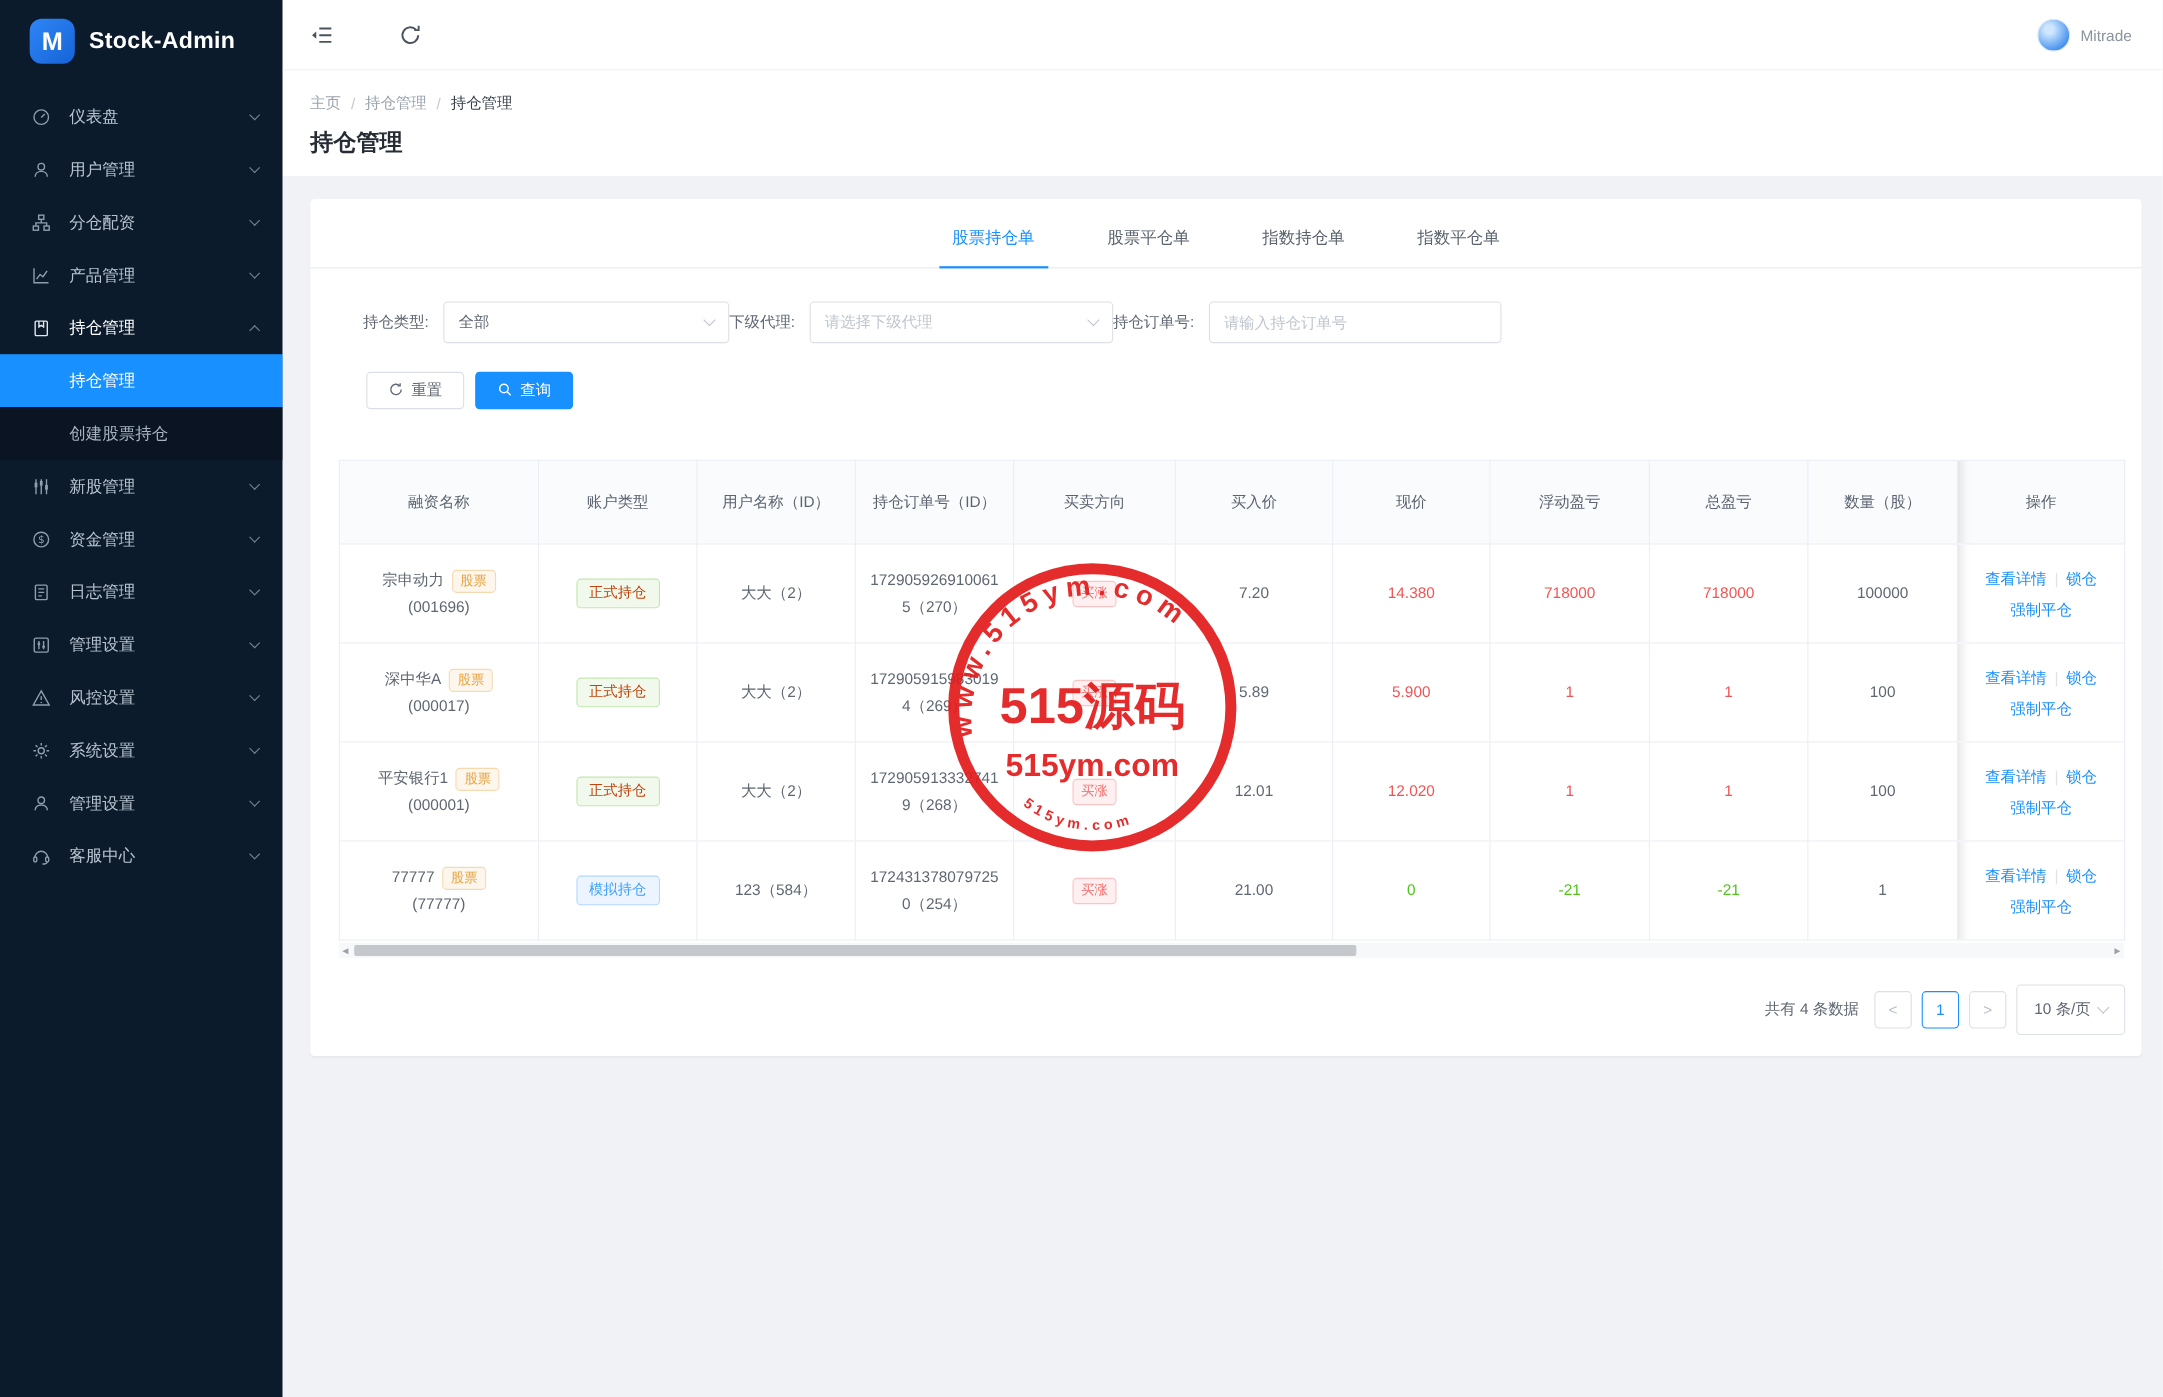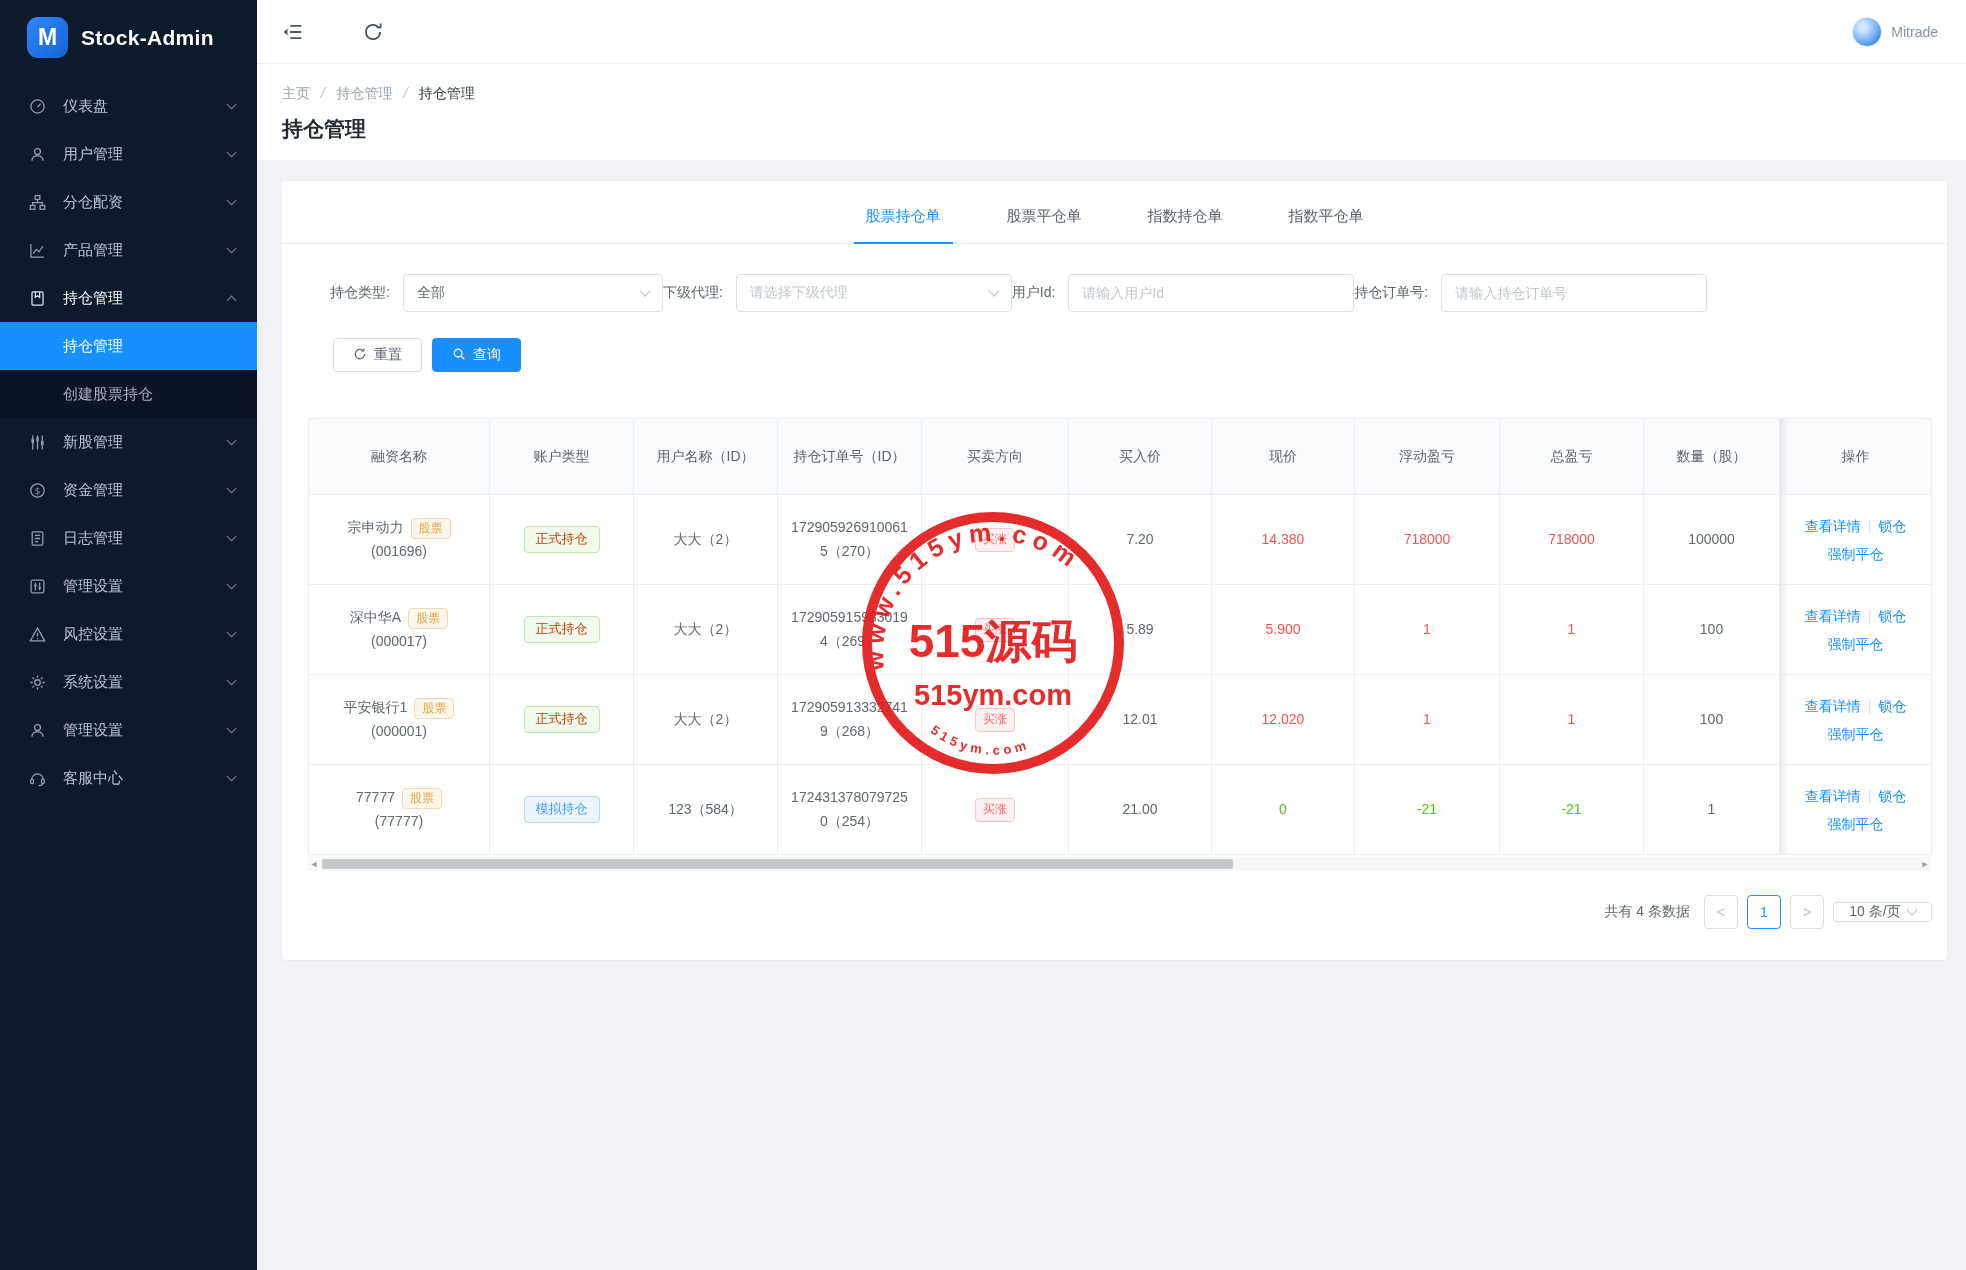--- a/index.html
+++ b/index.html
@@ -33,21 +33,21 @@
   .main { flex:1; display:flex; flex-direction:column; width:1709px; }
   .topbar { height:64px; background:#fff; display:flex; align-items:center;
     padding:0 28px 0 25px; border-bottom:1px solid #f0f0f0;gap:36px; }
   .tb-icon { width:22px; height:22px; color:#49545f; margin-right:22px; cursor:pointer; }
   .tb-icon svg { width:100%; height:100%; display:block; }
   .topbar-right { margin-left:auto; display:flex; align-items:center; gap:9px; }
   .avatar { width:30px; height:30px; border-radius:50%;
     background:radial-gradient(circle at 35% 32%, #cfe6ff 15%, #4e97ef 70%, #2a6fd0);
     border:1px solid #dbe7f4; }
   .username { font-size:14px; color:#8a949e; }
-  .page-head { background:#fff; padding:21px 0 0 25px; height:96px;font-family:Liberation Mono, monospace; }
+  .page-head { background:#fff; padding:21px 0 0 25px; height:96px; }
   .breadcrumb { font-size:14px; color:#9aa3ad; display:flex; gap:9px; align-items:center; }
   .breadcrumb .crumb { cursor:pointer; }
   .breadcrumb .sep { color:#c4c9d0; }
   .breadcrumb .current { color:#36404a; }
   .page-title { margin-top:12px; font-size:21px; font-weight:bold; color:#262c34; }
   .content { flex:1; padding:21px 19px 0 25px; background:#f0f2f5; }
   .card { background:#fff; border-radius:4px; position:relative; height:779px;
     box-shadow:0 1px 2px rgba(0,0,0,.04); overflow:hidden; }
   
   .tabs { display:flex; justify-content:center; border-bottom:1px solid #e6e9ef; padding-top:26px; }
@@ -103,21 +103,21 @@
   .htrack { position:relative; flex:1; height:14px; }
   .hthumb { position:absolute; left:2px; top:2px; height:10px; width:57%; background:#c4c8cd;
     border-radius:2px; cursor:grab; }
   
   .pager { display:flex; align-items:center; justify-content:flex-end; gap:9px;
     margin:24px 15px 0 0; font-size:14px; color:#5f6772; }
   .pager .total { margin-right:5px; }
   .pbtn { min-width:34px; height:34px; border:1px solid #dcdfe6; border-radius:4px; display:flex;
     align-items:center; justify-content:center; color:#b9c0ca; background:#fff; font-size:14px; cursor:pointer; }
   .pbtn.cur { border-color:#1890ff; color:#1890ff; }
-  .psize { width:99px; height:20px; border:1px solid #dcdfe6; border-radius:4px; display:flex;
+  .psize { width:99px; height:46px; border:1px solid #dcdfe6; border-radius:4px; display:flex;
     align-items:center; justify-content:center; gap:7px; color:#5f6772; cursor:pointer; font-size:14px; }
   
   .watermark { position:absolute; left:561px; top:312px; width:300px; height:300px;
     opacity:.92; pointer-events:none; z-index:5; }
 </style>
 </head>
 <body>
 
 <aside class="sidebar">
   <div class="logo-row">
@@ -321,26 +321,20 @@
             <div class="selectbox" style="width: 260px;">
               <span class="val">全部</span>
               <span class="caret"></span>
             </div>
           </div>
           <div class="fgroup">
             <span class="flabel">下级代理:</span>
             <div class="selectbox" style="width: 276px;">
               <span class="ph">请选择下级代理</span>
               <span class="caret"></span>
-            </div>
-          </div>
-          <div class="fgroup">
-            <span class="flabel">用户Id:</span>
-            <div class="inputbox" style="width: 286px;">
-              <input placeholder="请输入用户Id" style="">
             </div>
           </div>
           <div class="fgroup">
             <span class="flabel">持仓订单号:</span>
             <div class="inputbox" style="width: 266px;">
               <input placeholder="请输入持仓订单号" style="">
             </div>
           </div>
         </div>
 

